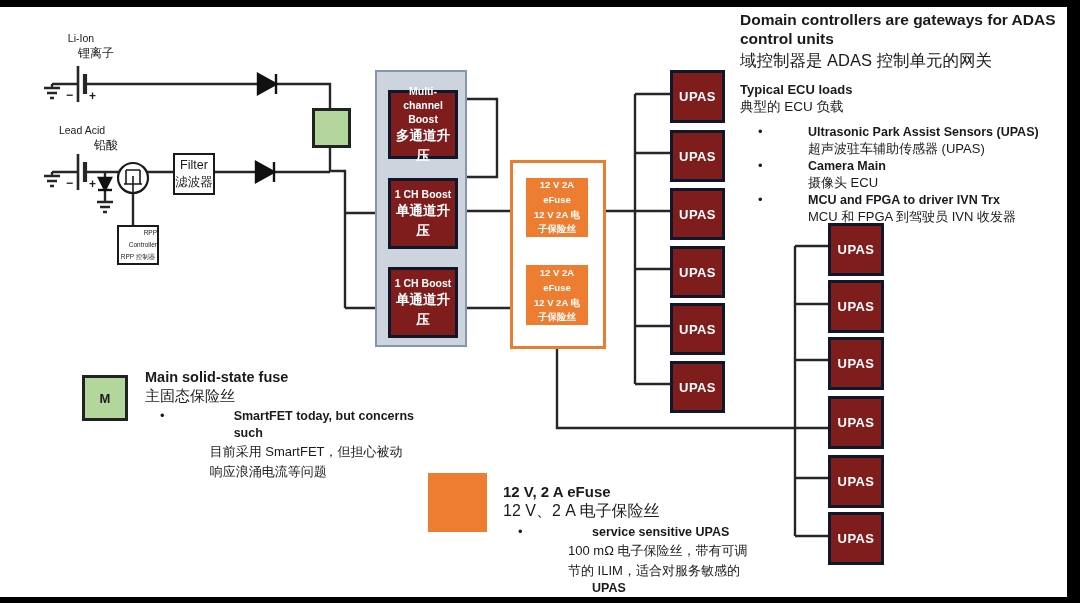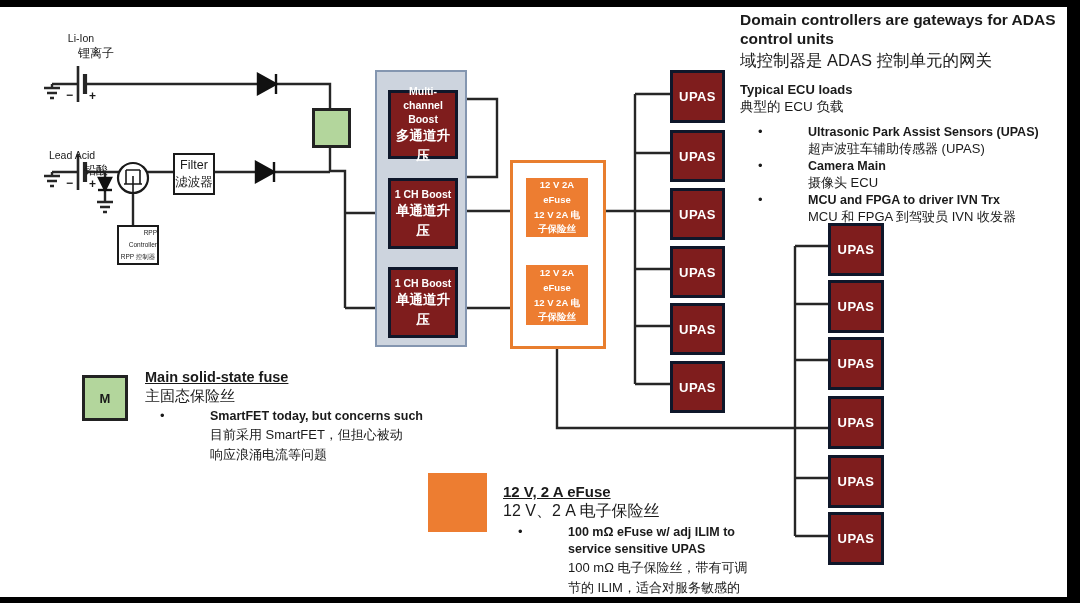--- a/index.html
+++ b/index.html
@@ -62,23 +62,23 @@
   .panel .t-zh { font-size:16.5px; line-height:1.35; }
   .panel .s-en { font-size:13px; font-weight:600; margin-top:11px; line-height:1.25; }
   .panel .s-zh { font-size:13.5px; line-height:1.4; }
   .panel .bullets { margin-top:7px; }
   .brow { display:flex; }
   .bdot { width:68px; padding-left:18px; box-sizing:border-box; font-size:13px; }
   .btxt .en { font-size:12.5px; font-weight:600; line-height:1.3; }
   .btxt .zh { font-size:13px; line-height:1.35; }
 
   
-  .leg-title-en { font-size:14.5px; font-weight:600; line-height:1.15;text-decoration:underline; }
+  .leg-title-en { font-size:14.5px; font-weight:600; line-height:1.15; }
   .leg-title-zh { font-size:15px; line-height:1.35; }
-  .leg-lines .en { font-size:12.5px; font-weight:600; line-height:1.38; display:block; }
+  .leg-lines .en { font-size:12.5px; font-weight:600; line-height:1.38; display:block;margin-left:24px; }
   .leg-lines .zh { font-size:13px; line-height:1.5; display:block; }
 </style>
 </head>
 <body>
 
 <div class="canvas">
 
   <svg class="wires" width="1080" height="603" viewBox="0 0 1080 603">
     <g stroke="#262626" stroke-width="2.4" fill="none">
 
@@ -134,21 +134,21 @@
     <g>
       <circle cx="133" cy="178" r="15" fill="#fff" stroke="#1a1a1a" stroke-width="2.2"></circle>
       <path d="M124 184 H142 M126 176 V184 M133 176 V184 M140 176 V184 M126 170 V176 M140 170 V176 M126 170 H140 M133 184 V193" stroke="#1a1a1a" stroke-width="1.6" fill="none"></path>
     </g>
   </svg>
 
   <div class="srclabel" style="left:48px; top:32px; width:66px;">
     <span class="en">Li-Ion</span>
     <span class="zh">锂离子</span>
   </div>
-  <div class="srclabel" style="left:36px; top:124px; width:72px;margin-top:25px;">
+  <div class="srclabel" style="left:46px; top:124px; width:72px;">
     <span class="en">Lead Acid</span>
     <span class="zh">铅酸</span>
   </div>
 
   <div class="greenbox" style="left:312px; top:108px; width:33px; height:34px;"></div>
 
   <div class="whitebox filter" style="left:173px; top:153px; width:38px; height:38px;">
     <span>Filter</span>
     <span>滤波器</span>
   </div>
@@ -271,21 +271,20 @@
     </div>
   </div>
 
   <div class="abs" style="left:428px; top:473px; width:59px; height:59px; background:#ED7D31; z-index:10;"></div>
   <div class="abs" style="left:503px; top:483px; width:320px; z-index:10;">
     <div class="leg-title-en" style="font-size:15px;">12 V, 2 A eFuse</div>
     <div class="leg-title-zh" style="font-size:16px;">12 V、2 A 电子保险丝</div>
     <div class="brow" style="margin-top:2px;">
       <span class="bdot" style="width:65px; padding-left:15px;">•</span>
       <span class="leg-lines">
-        <span class="en">100 mΩ eFuse w/ adj ILIM to</span>
         <span class="en">service sensitive UPAS</span>
         <span class="zh">100 mΩ 电子保险丝，带有可调</span>
         <span class="zh">节的 ILIM，适合对服务敏感的</span>
         <span class="en">UPAS</span>
       </span>
     </div>
   </div>
 
   <div class="bar" style="left:0; top:0; width:1080px; height:7px;"></div>
   <div class="bar" style="left:0; top:597px; width:1080px; height:6px;"></div>

